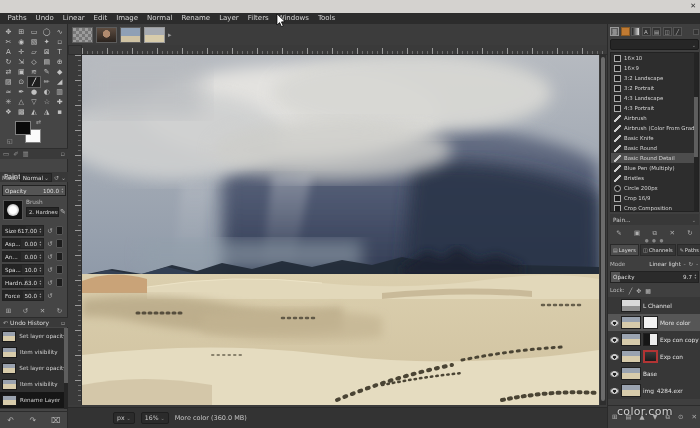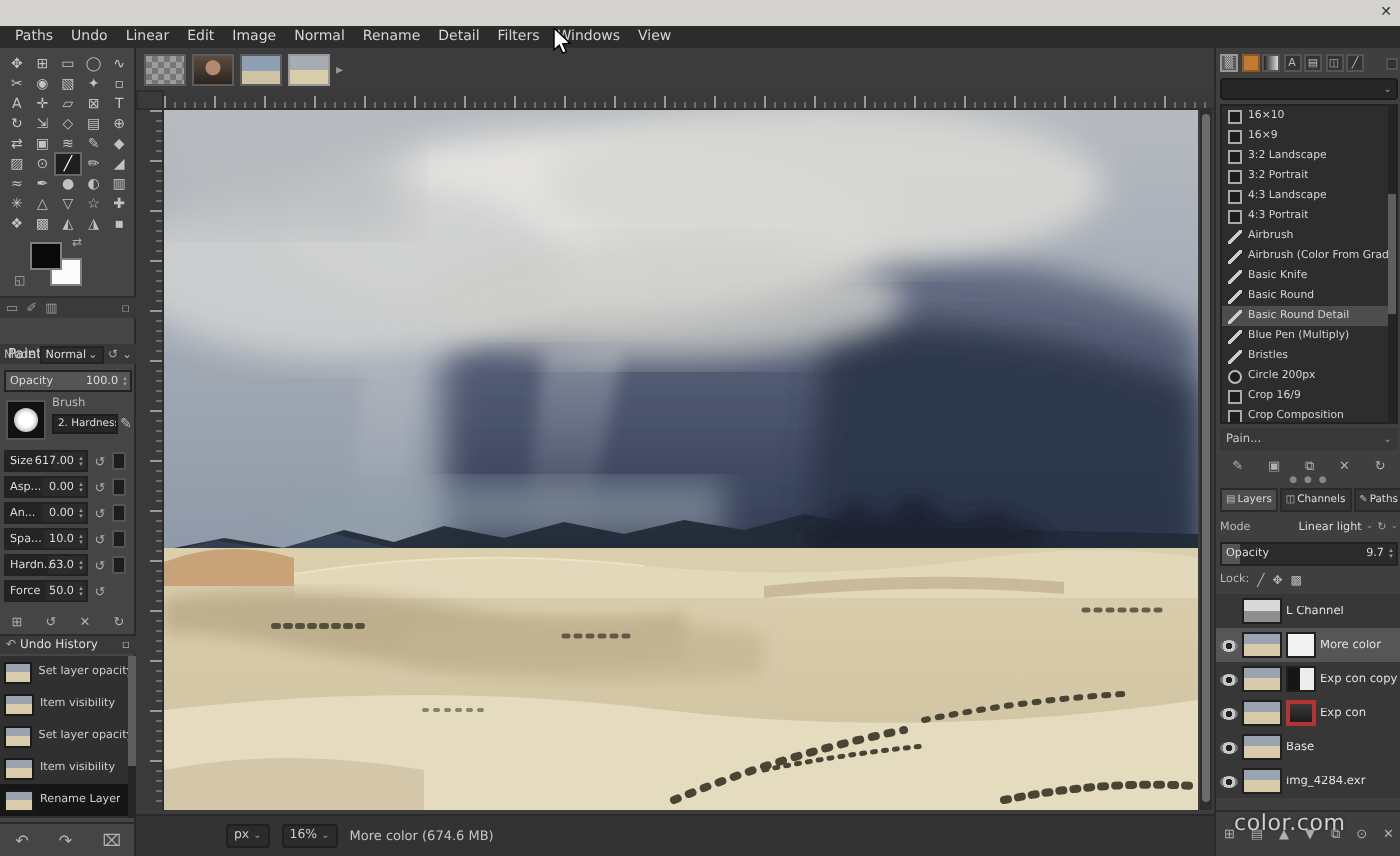--- a/index.html
+++ b/index.html
@@ -213,24 +213,24 @@
 
   <div class="abs menubar">
 
   <span class="mi">Paths</span>
       <span class="mi">Undo</span>
       <span class="mi">Linear</span>
       <span class="mi">Edit</span>
       <span class="mi">Image</span>
       <span class="mi">Normal</span>
       <span class="mi">Rename</span>
-      <span class="mi">Detail</span>
+      <span class="mi">Layer</span>
       <span class="mi">Filters</span>
       <span class="mi">Windows</span>
-      <span class="mi">View</span>
+      <span class="mi">Tools</span>
     </div>
 
   <svg class="abs cursor" viewBox="0 0 10 14">
     <polygon points="1,0 1,11 3.6,8.6 5.4,12.6 7.2,11.8 5.4,7.9 9,7.6" fill="#fff" stroke="#000" stroke-width="0.7"></polygon>
   </svg>
 
   <div class="abs toolcol">
 
     <div class="toolgrid">
 
@@ -518,21 +518,21 @@
 
     <div class="abs statusbar">
       <span class="sbox">
         <span>px</span>
         <span class="car">⌄</span>
       </span>
       <span class="sbox">
         <span>16%</span>
         <span class="car">⌄</span>
       </span>
-      <span class="smsg">More color (674.6 MB)</span>
+      <span class="smsg">More color (360.0 MB)</span>
     </div>
   </div>
 
   <div class="abs rightcol">
 
     <div class="rtabs">
       <span class="rtab sel">▒</span>
       <span class="rtab orange"></span>
       <span class="rtab grad"></span>
       <span class="rtab">A</span>

